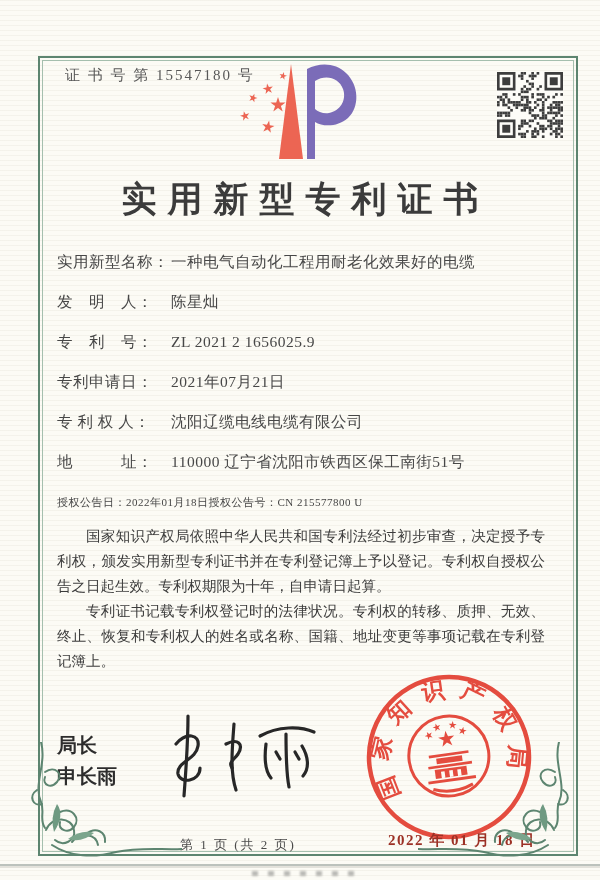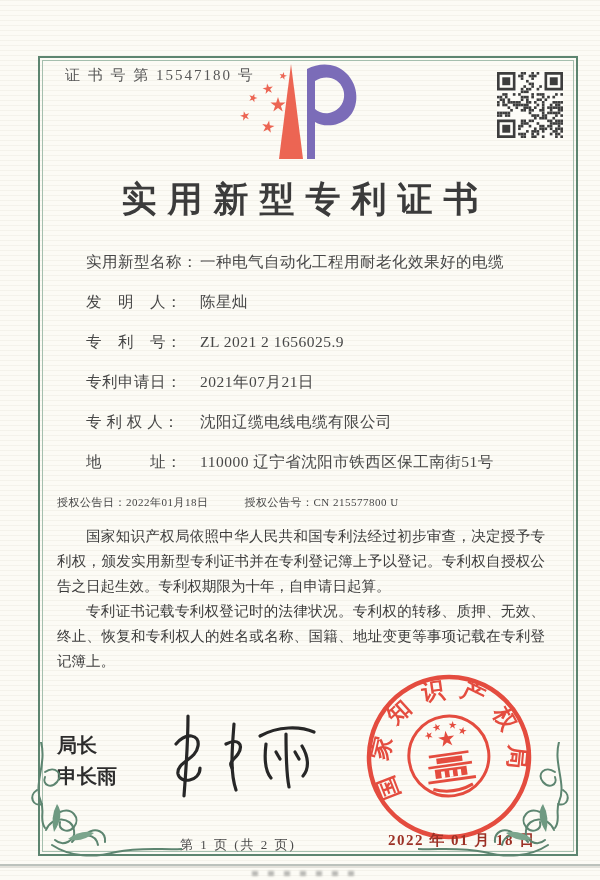--- a/index.html
+++ b/index.html
@@ -15,25 +15,25 @@
     border:1px solid #a5bfae; }
   .cert-no { position:absolute; left:65px; top:66px; font-size:15px; color:#585858;
     letter-spacing:2px; }
   .logo { position:absolute; left:232px; top:58px; width:136px; height:110px; }
   .qr { position:absolute; left:497px; top:72px; width:66px; height:66px; }
   .title { position:absolute; left:0; top:176px; width:600px; text-align:center;
     font-size:35px; font-weight:600; letter-spacing:11px; color:#3b3b3b; text-indent:11px; }
   .fields { position:absolute; left:57px; top:252px; width:490px; font-size:15.5px;
     color:#474747; }
   .field-row { display:flex; height:40px; line-height:20px; letter-spacing:.5px; }
-  .field-label { width:114px; flex-shrink:0;margin-left:29px; }
+  .field-label { width:114px; flex-shrink:0; }
   .field-value { flex:1; }
   .grant-row { position:absolute; left:57px; top:492px; width:500px; display:flex;
     font-size:11px; color:#474747; line-height:20px; letter-spacing:.5px; }
-  .grant-pair2 { margin-left:36px; }
+  .grant-pair2 { }
   .paragraphs { position:absolute; left:57px; top:524px; width:488px; font-size:14.5px;
     line-height:25px; color:#3c3c3c; text-align:justify; }
   .paragraphs p { text-indent:2em; }
   .officials { position:absolute; left:57px; top:730px; font-size:20px; font-weight:600;
     color:#2d2d2d; line-height:31px;
     font-family:"Liberation Sans","DejaVu Sans",sans-serif; }
   .signature { position:absolute; left:148px; top:710px; width:190px; height:92px; }
   .seal-wrap { position:absolute; left:360px; top:668px; width:178px; height:178px;
     transform:rotate(-8deg); opacity:.9; }
   .seal-date { position:absolute; left:388px; top:784px; font-size:15px; font-weight:600;

